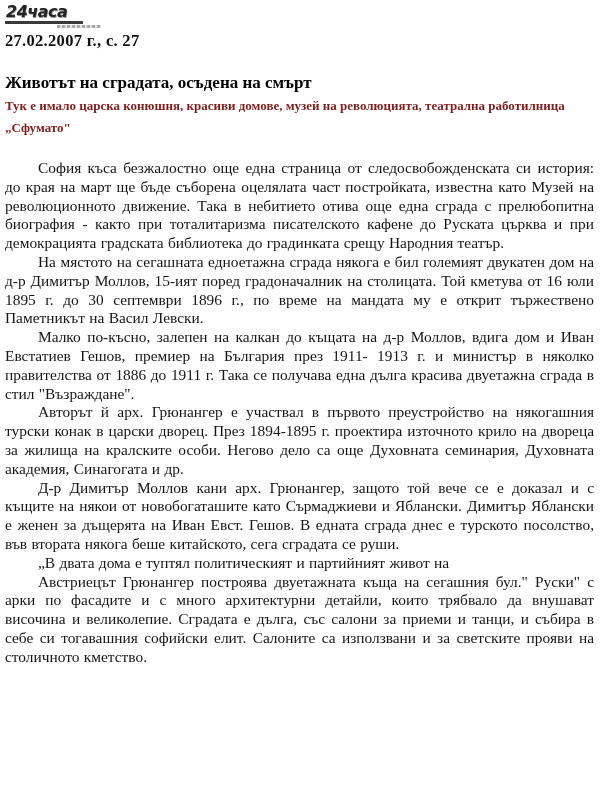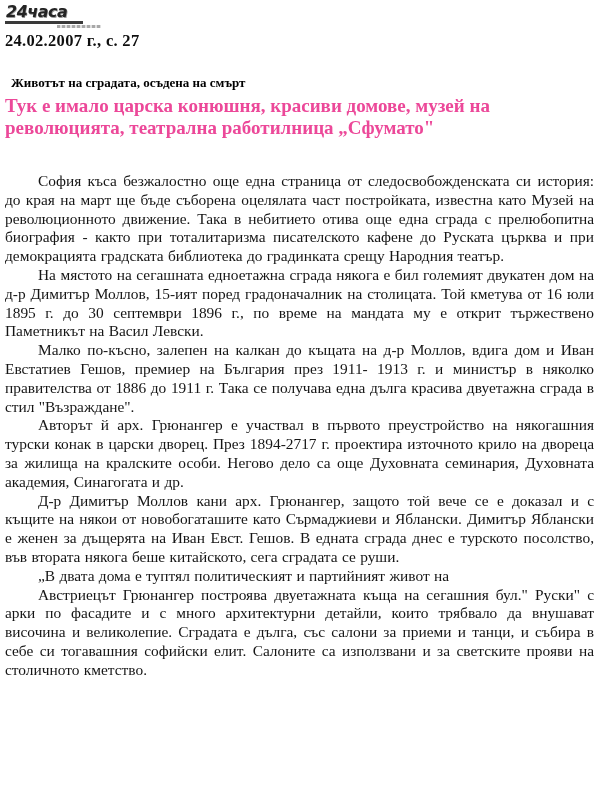--- a/index.html
+++ b/index.html
@@ -42,35 +42,35 @@
     background: repeating-linear-gradient(90deg, #a8a8a8 0 3px, #e0e0e0 3px 5px);
   }
   .date-line {
     margin-top: 3px;
     font-weight: bold;
     font-size: 16.5px;
     color: #0f0f0f;
     letter-spacing: 0.3px;
   }
   h1.headline {
-    margin: 21px 0 0 6px;
-    font-size: 13px;
+    margin: 21px 0 0 0;
+    font-size: 17px;
     line-height: 21px;
     font-weight: bold;
     color: #000000;
   }
   h2.subheadline {
     margin: 2px 0 0 0;
-    font-size: 19px;
+    font-size: 13px;
     line-height: 21.5px;
     font-weight: bold;
-    color: #ec4899;
+    color: #7f1d1d;
   }
   .article-body {
-    margin-top: 34px;
+    margin-top: 21px;
   }
   .article-body p {
     margin: 0;
     font-size: 15.4px;
     line-height: 18.8px;
     text-align: justify;
     text-indent: 33px;
     color: #151515;
     word-spacing: 0.5px;
   }
@@ -78,29 +78,29 @@
 </head>
 <body>
 
 <div class="page">
 
   <div class="logo">
     <span class="logo-inner">24часа</span>
     <div class="logo-tagline"></div>
   </div>
 
-  <div class="date-line">24.02.2007 г., с. 27</div>
+  <div class="date-line">27.02.2007 г., с. 27</div>
 
   <h1 class="headline">Животът на сградата, осъдена на смърт</h1>
 
   <h2 class="subheadline">Тук е имало царска конюшня, красиви домове, музей на революцията, театрална работилница „Сфумато"</h2>
 
   <div class="article-body">
     <p>София къса безжалостно още една страница от следосвобожденската си история: до края на март ще бъде съборена оцелялата част постройката, известна като Музей на революционното движение. Така в небитието отива още една сграда с прелюбопитна биография - както при тоталитаризма писателското кафене до Руската църква и при демокрацията градската библиотека до градинката срещу Народния театър.</p>
     <p>На мястото на сегашната едноетажна сграда някога е бил големият двукатен дом на д-р Димитър Моллов, 15-ият поред градоначалник на столицата. Той кметува от 16 юли 1895 г. до 30 септември 1896 г., по време на мандата му е открит тържествено Паметникът на Васил Левски.</p>
     <p>Малко по-късно, залепен на калкан до къщата на д-р Моллов, вдига дом и Иван Евстатиев Гешов, премиер на България през 1911- 1913 г. и министър в няколко правителства от 1886 до 1911 г. Така се получава една дълга красива двуетажна сграда в стил "Възраждане".</p>
-    <p>Авторът й арх. Грюнангер е участвал в първото преустройство на някогашния турски конак в царски дворец. През 1894-2717 г. проектира източното крило на двореца за жилища на кралските особи. Негово дело са още Духовната семинария, Духовната академия, Синагогата и др.</p>
+    <p>Авторът й арх. Грюнангер е участвал в първото преустройство на някогашния турски конак в царски дворец. През 1894-1895 г. проектира източното крило на двореца за жилища на кралските особи. Негово дело са още Духовната семинария, Духовната академия, Синагогата и др.</p>
     <p>Д-р Димитър Моллов кани арх. Грюнангер, защото той вече се е доказал и с къщите на някои от новобогаташите като Сърмаджиеви и Яблански. Димитър Яблански е женен за дъщерята на Иван Евст. Гешов. В едната сграда днес е турското посолство, във втората някога беше китайското, сега сградата се руши.</p>
     <p>„В двата дома е туптял политическият и партийният живот на</p>
     <p>Австриецът Грюнангер построява двуетажната къща на сегашния бул." Руски" с арки по фасадите и с много архитектурни детайли, които трябвало да внушават височина и великолепие. Сградата е дълга, със салони за приеми и танци, и събира в себе си тогавашния софийски елит. Салоните са използвани и за светските прояви на столичното кметство.</p>
   </div>
 
 </div>
 
 </body></html>

